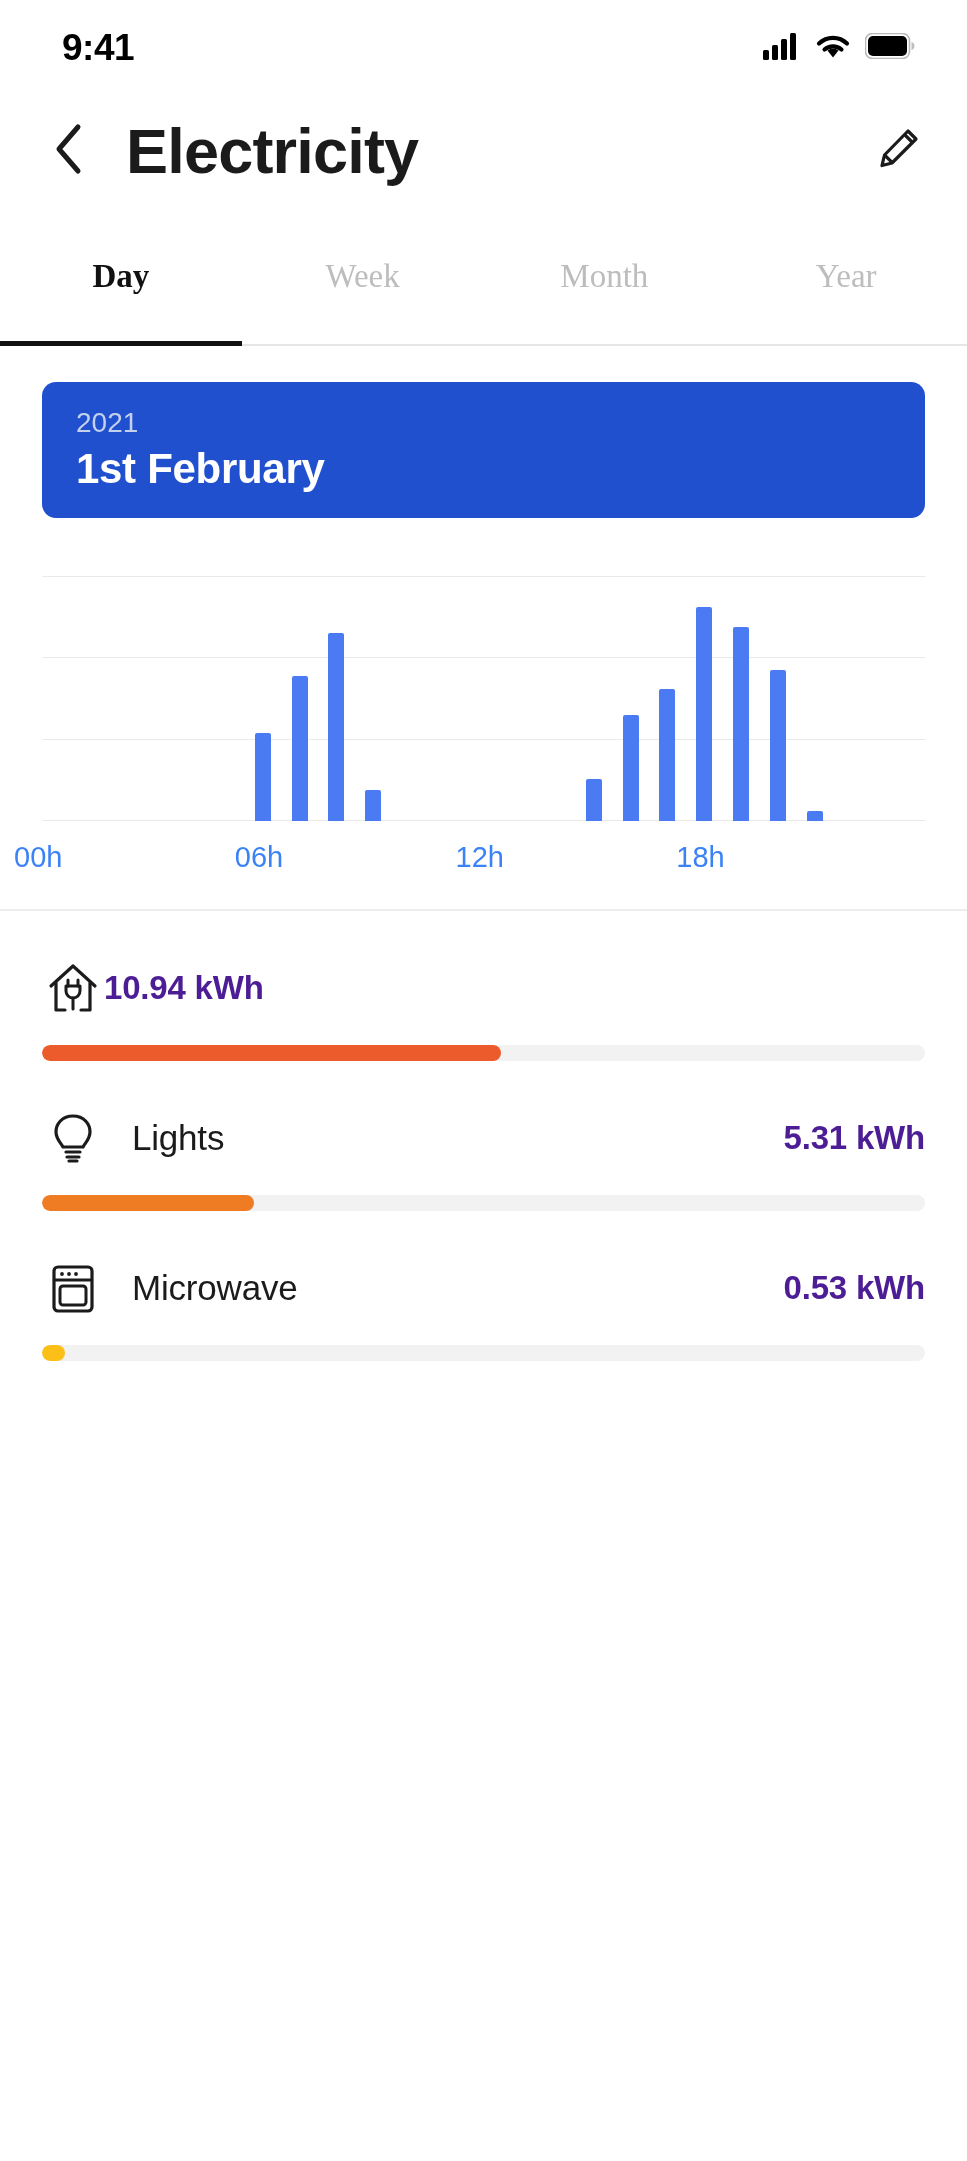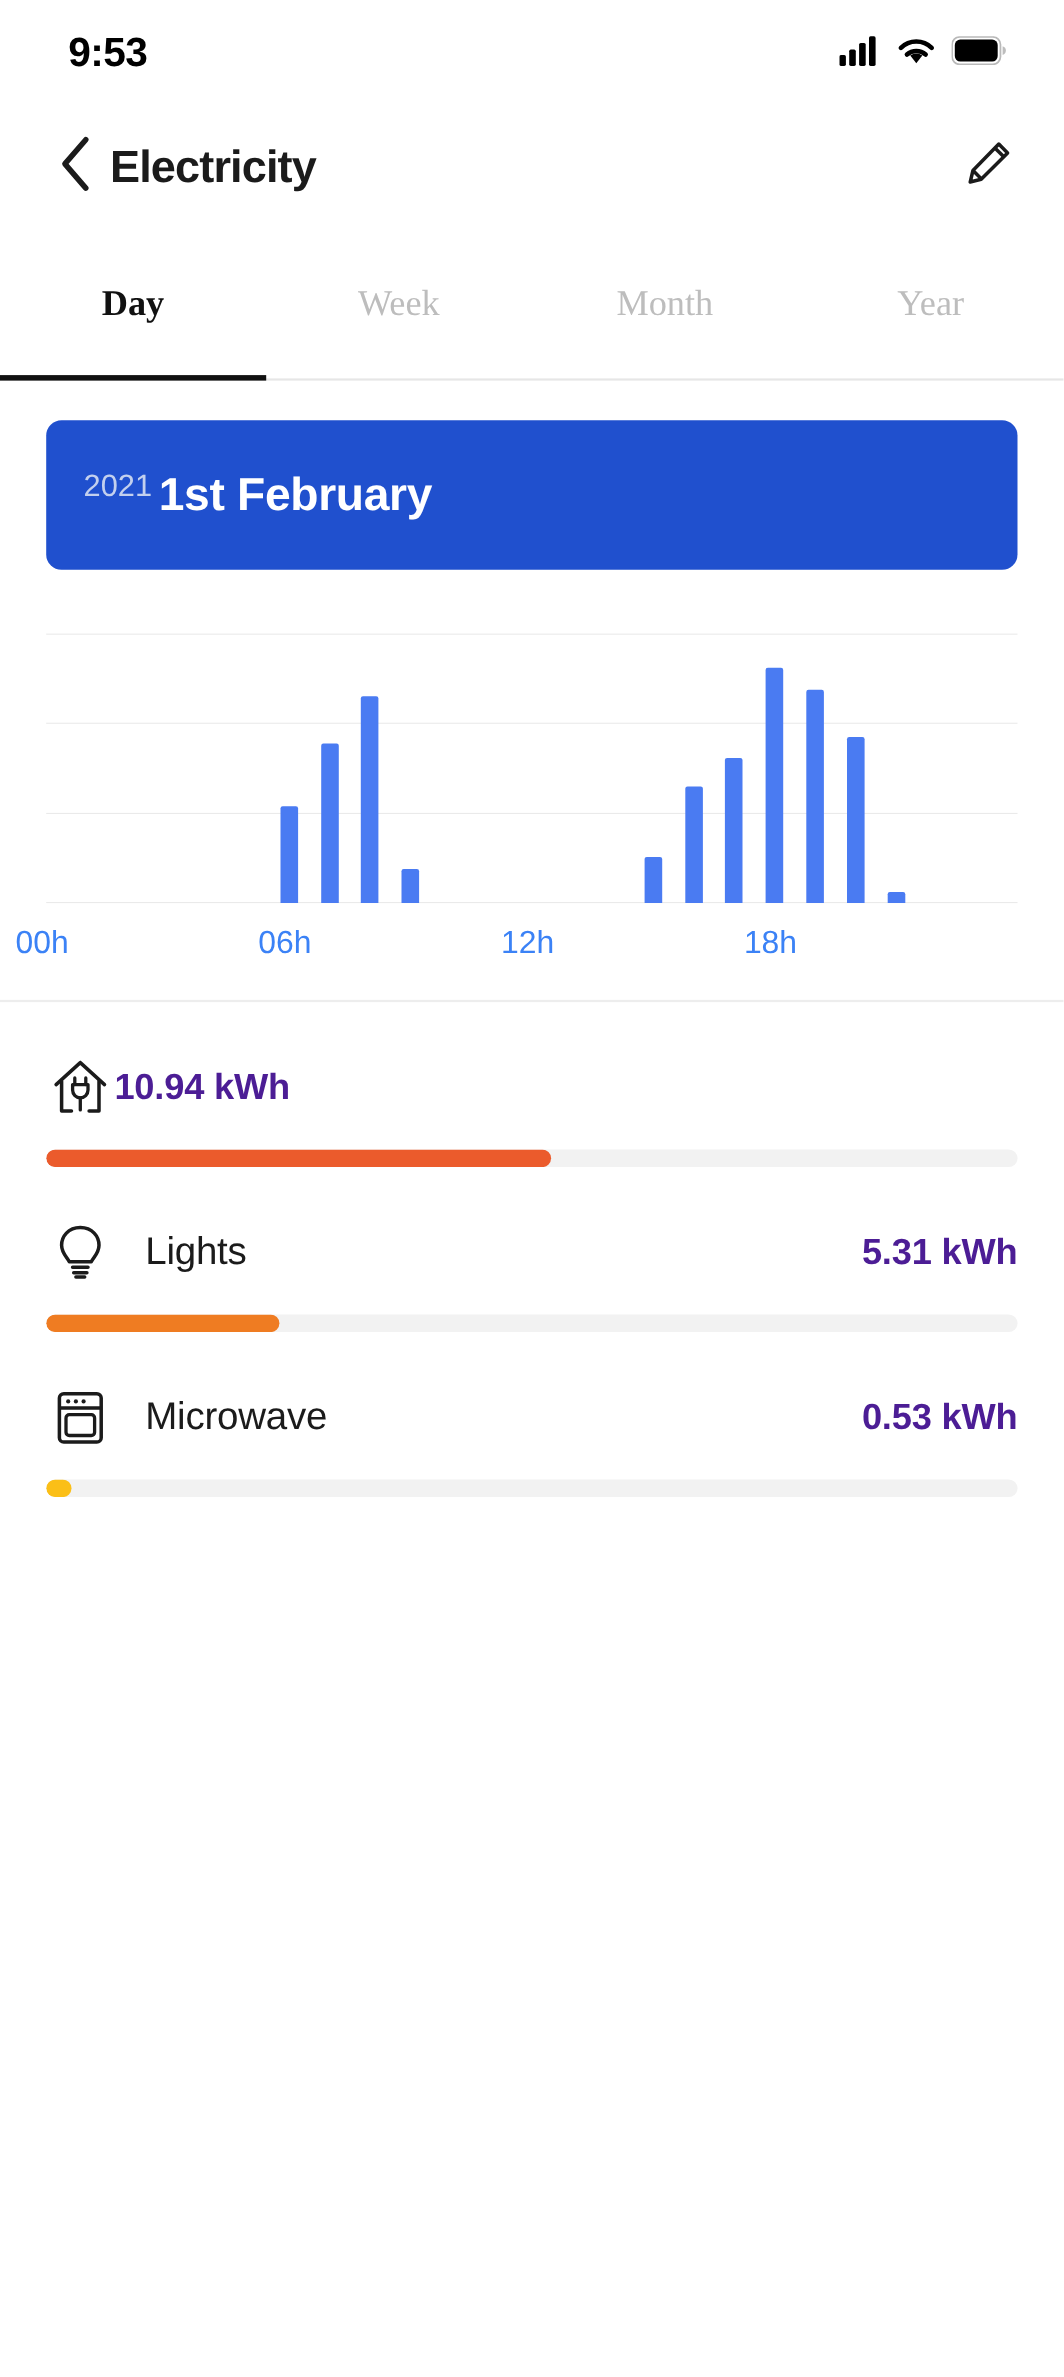--- a/index.html
+++ b/index.html
@@ -27,23 +27,23 @@
     height: 110px;
     display: flex; align-items: center;
     padding: 0 40px 0 40px;
   }
   .back-btn {
     width: 58px; height: 58px;
     display: flex; align-items: center; justify-content: center;
     cursor: pointer;
   }
   .page-title {
-    font-size: 41px; font-weight: 700; color: #1b1b1b;
+    font-size: 63px; font-weight: 700; color: #1b1b1b;
     letter-spacing: -0.8px;
-    margin-left: 2px;
+    margin-left: 28px;
   }
   .spacer { flex: 1; }
   .edit-btn {
     width: 58px; height: 58px;
     display: flex; align-items: center; justify-content: center;
     cursor: pointer;
   }
 
   
   .tabs {
@@ -67,21 +67,21 @@
 
   
   .card-wrap { padding: 36px 42px 0 42px; }
   .summary-card {
     background: #2050CE;
     border-radius: 14px;
     height: 136px;
     display: flex; align-items: center; justify-content: space-between;
     padding: 0 34px 0 34px;
   }
-  .card-left { display: flex; flex-direction: row; gap: 6px; }
+  .card-left { display: flex; flex-direction: column; gap: 6px; }
   .card-year {
     font-size: 28px; color: #c3d0ee; font-weight: 400;
   }
   .card-date {
     font-size: 42px; color: #ffffff; font-weight: 700;
     letter-spacing: -0.3px;
   }
   .card-value {
     font-size: 44px; color: #ffffff; font-weight: 700;
     letter-spacing: -0.5px;
@@ -149,21 +149,21 @@
     overflow: hidden;
   }
   .fill {
     height: 100%; border-radius: 8px;
   }
 </style>
 </head>
 <body>
 
 <div class="statusbar">
-  <div class="status-time">9:53</div>
+  <div class="status-time">9:41</div>
   <div class="status-icons">
     <span>
       <svg width="38" height="28" viewBox="0 0 38 28">
         <rect x="0" y="18" width="6" height="10" rx="1.5" fill="#000"></rect>
         <rect x="9" y="13" width="6" height="15" rx="1.5" fill="#000"></rect>
         <rect x="18" y="7" width="6" height="21" rx="1.5" fill="#000"></rect>
         <rect x="27" y="1" width="6" height="27" rx="1.5" fill="#000"></rect>
       </svg>
     </span>
     <span>

